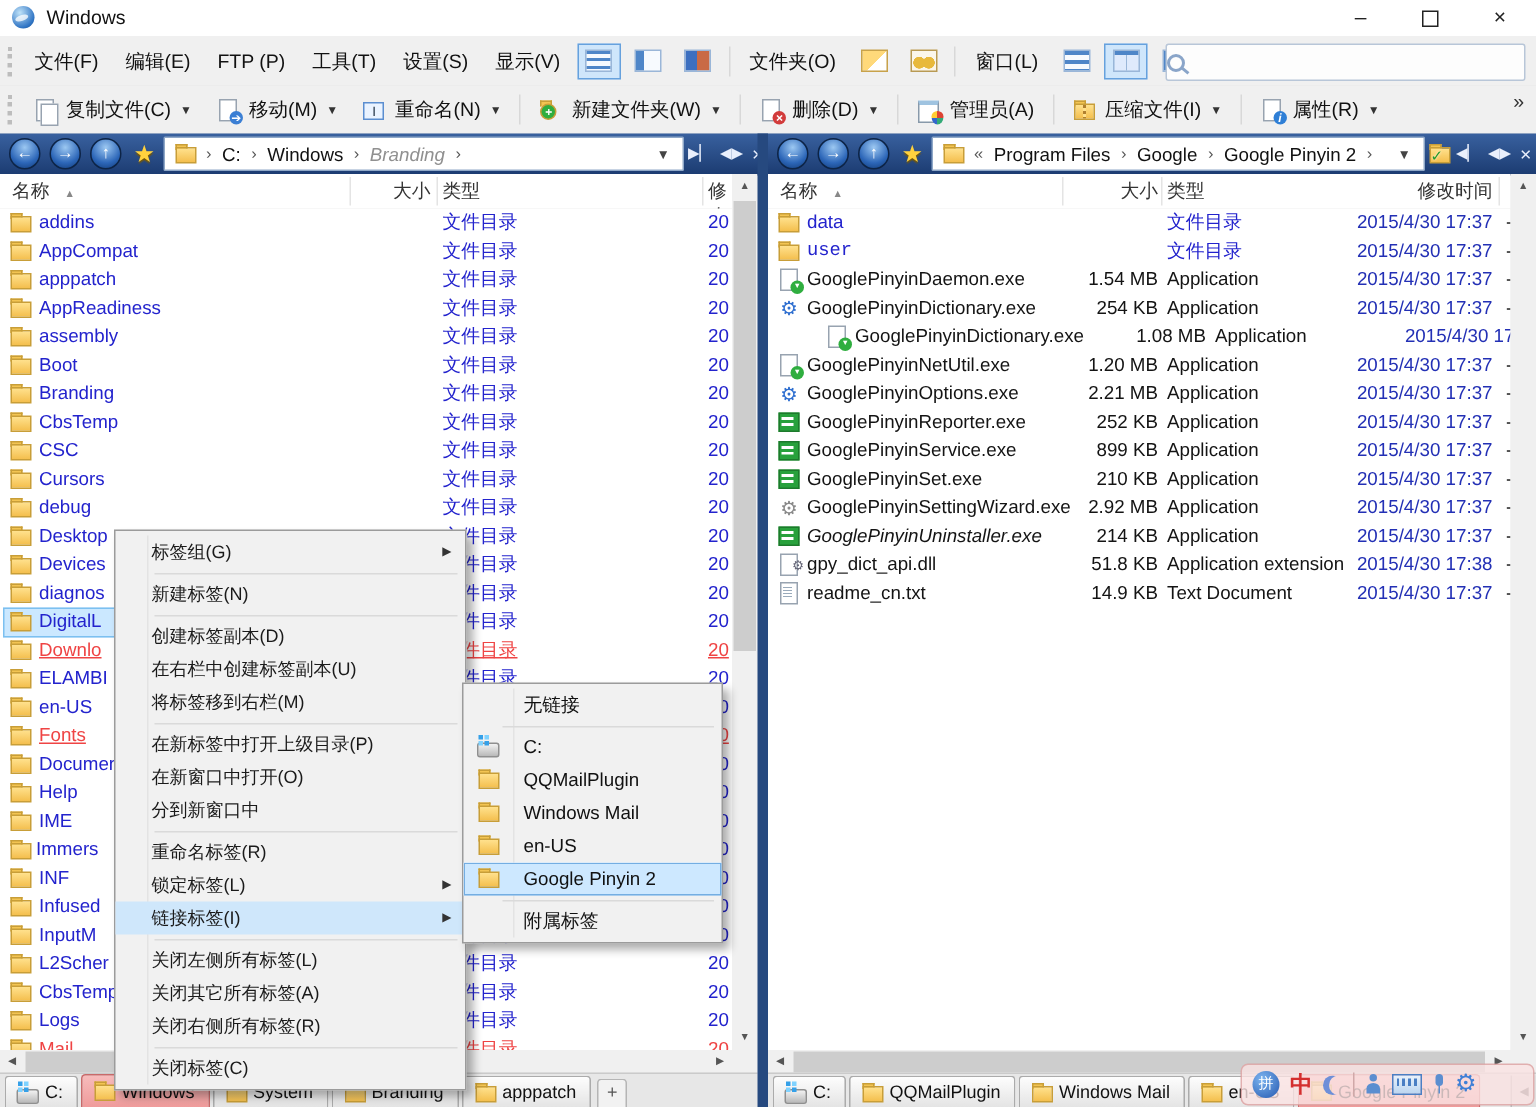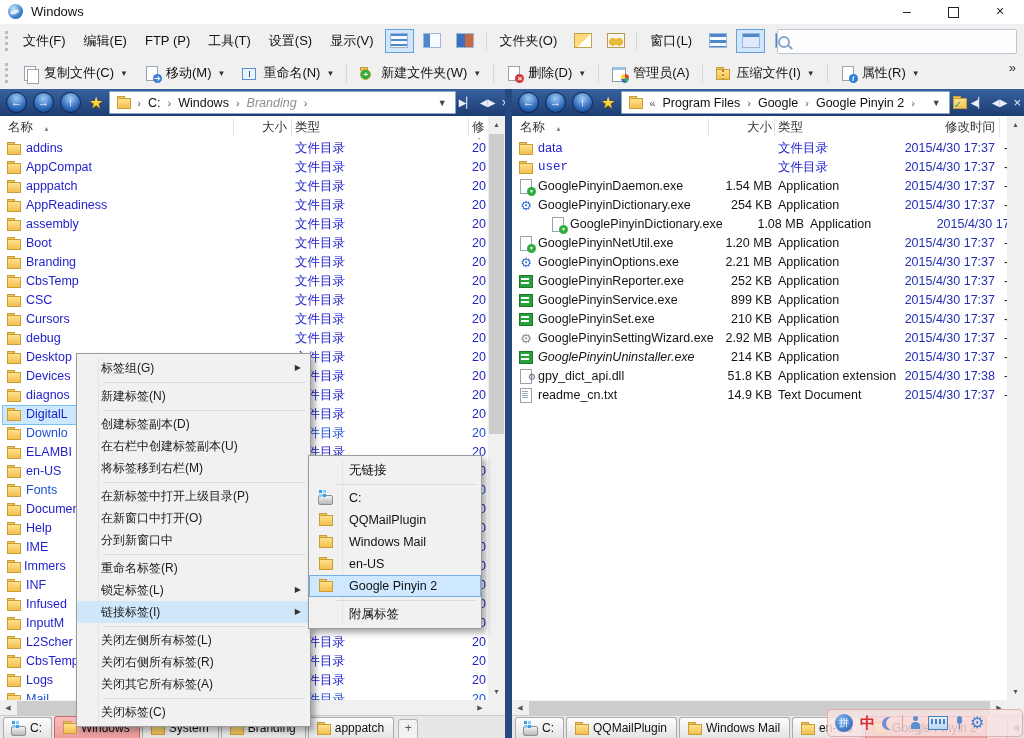--- a/index.html
+++ b/index.html
@@ -90,21 +90,21 @@
   .pane{position:absolute;top:116px;bottom:0;}
   .pane-l{left:0;width:505px;} .pane-r{left:512px;right:0;}
   .splitter{position:absolute;left:505px;top:89px;width:7px;bottom:0;background:#26497f;}
   .lhead{position:absolute;left:0;right:17px;top:0;height:23px;background:#fff;border-bottom:1px solid #e0e0e0;font-size:12.5px;color:#333;}
   .hc{position:absolute;top:3px;}
   .hsep{position:absolute;top:2px;bottom:2px;border-left:1px solid #e4e4e4;}
   .sort{font-size:7px;color:#888;margin-left:10px;}
   .list{position:absolute;left:0;right:17px;top:23px;bottom:38px;background:#fff;overflow:hidden;}
   .row{position:absolute;left:0;right:0;height:19px;line-height:19px;font-size:12.5px;}
   .cell{position:absolute;top:0;white-space:nowrap;}
-  .blue{color:#2323cd;} .red{color:#1d4ed8;} .blk{color:#141414;} .dt{color:#2330b5;}
+  .blue{color:#2323cd;} .red{color:#ef4444;text-decoration:underline;} .blk{color:#141414;} .dt{color:#2330b5;}
   .selbox{position:absolute;left:2px;top:0;width:114px;height:18px;background:#cbe8ff;border:1px solid #7cc0f0;}
   .row .ico{position:absolute;left:6px;top:2px;}
   
   .vscroll{position:absolute;right:0;top:0;bottom:38px;width:17px;background:#f0f0f0;}
   .hscroll{position:absolute;left:0;right:17px;bottom:22px;height:16px;background:#f0f0f0;}
   .sbtn{position:absolute;width:17px;height:17px;font-size:7px;color:#555;text-align:center;line-height:17px;}
   .hbtn{width:16px;height:16px;line-height:16px;}
   .thumb{position:absolute;background:#cdcdcd;}
   .corner{position:absolute;right:0;bottom:22px;width:17px;height:16px;background:#f0f0f0;}
   
@@ -696,22 +696,22 @@
       <div class="m-sep"></div>
       <div class="m-item">在新标签中打开上级目录(P)</div>
       <div class="m-item">在新窗口中打开(O)</div>
       <div class="m-item">分到新窗口中</div>
       <div class="m-sep"></div>
       <div class="m-item">重命名标签(R)</div>
       <div class="m-item">锁定标签(L)<span class="m-arrow">▶</span></div>
       <div class="m-item hl">链接标签(I)<span class="m-arrow">▶</span></div>
       <div class="m-sep"></div>
       <div class="m-item">关闭左侧所有标签(L)</div>
+      <div class="m-item">关闭其它所有标签(A)</div>
       <div class="m-item">关闭右侧所有标签(R)</div>
-      <div class="m-item">关闭其它所有标签(A)</div>
       <div class="m-sep"></div>
       <div class="m-item">关闭标签(C)</div>
     </div>
   <div class="menu" id="menu2">
       <div class="m2-item">无链接</div>
       <div class="m-sep"></div>
       <div class="m2-item">C:<span class="ico i-drive"></span></div>
       <div class="m2-item">QQMailPlugin<span class="ico i-folder"></span></div>
       <div class="m2-item">Windows Mail<span class="ico i-folder"></span></div>
       <div class="m2-item">en-US<span class="ico i-folder"></span></div>

